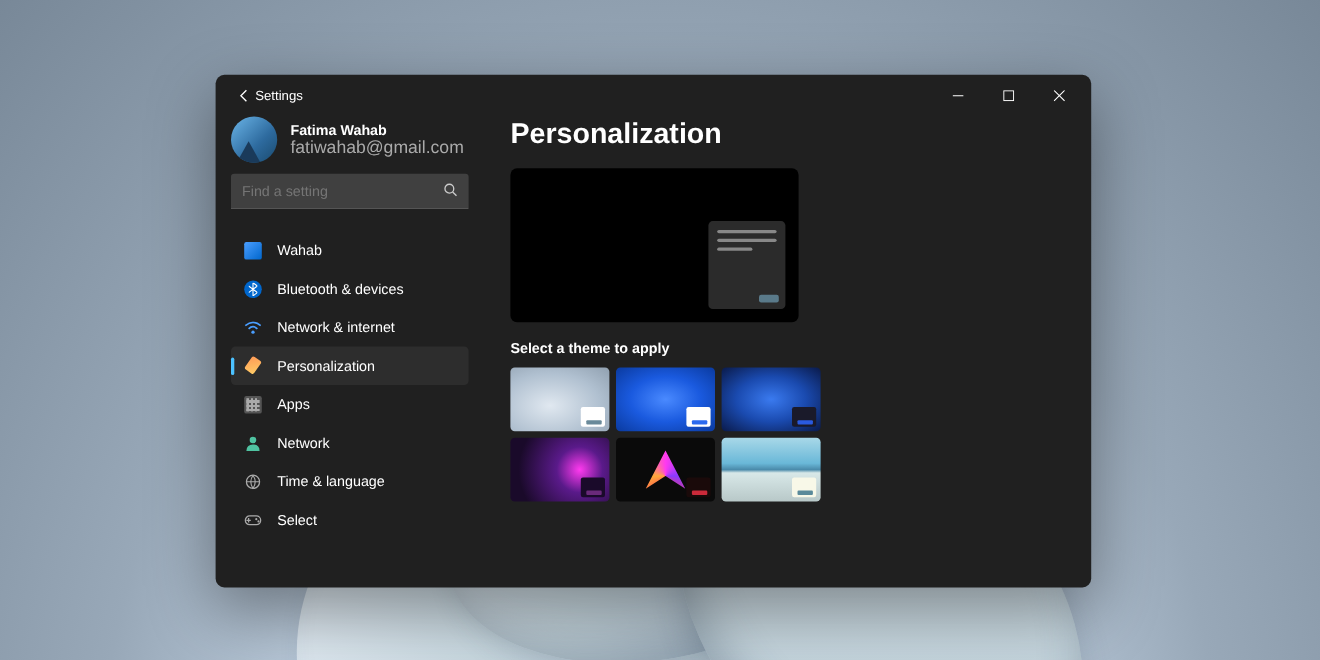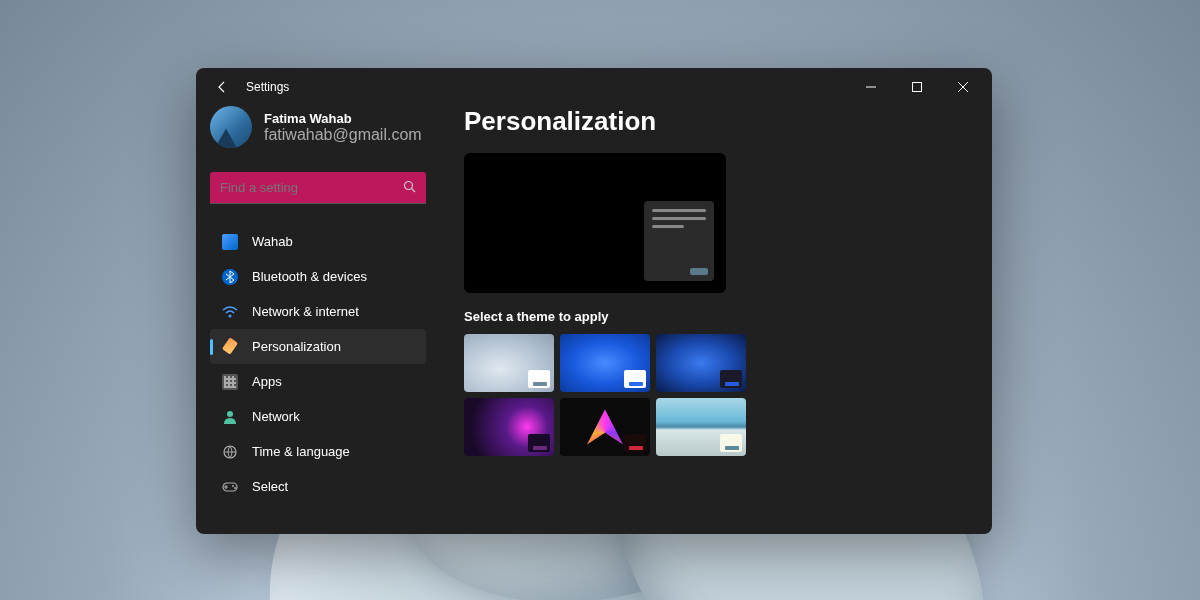--- a/index.html
+++ b/index.html
@@ -46,36 +46,36 @@
   color: #fff;
   overflow: hidden;
 }
 .titlebar {
   height: 38px;
   display: flex;
   align-items: center;
   padding: 0 6px 0 16px;
 }
 .back-btn { width: 20px; height: 20px; display: flex; align-items: center; justify-content: center; cursor: pointer; }
-.title-text { font-size: 12px; margin-left: 14px; }
+.title-text { font-size: 12px; }
 .win-controls { margin-left: auto; display: flex; }
 .win-btn { width: 46px; height: 30px; display: flex; align-items: center; justify-content: center; cursor: pointer; }
 .content { display: flex; height: calc(100% - 38px); }
 .sidebar { width: 244px; padding: 0 14px; }
-.user-row { display: flex; align-items: center; gap: 12px; margin-bottom: 24px; }
+.user-row { display: flex; align-items: center; gap: 12px; margin-bottom: 10px; }
 .avatar {
   width: 42px; height: 42px; border-radius: 50%;
   background: linear-gradient(135deg, #6bb5e8 0%, #2d6a9e 60%, #1a4a6e 100%);
   position: relative; overflow: hidden;
 }
 .avatar::after { content:""; position:absolute; left:4px; bottom:-2px; width:24px; height:24px; background:#1a3a5a; clip-path: polygon(0% 100%, 50% 10%, 100% 100%); }
 .user-name { font-size: 13px; font-weight: 600; }
 .user-email { font-size: 16px; color: #aaa; }
 .search-box {
-  width: 100%; height: 32px; background: #be185d; border: none; border-bottom: 1px solid #555;
+  width: 100%; height: 32px; background: #404040; border: none; border-bottom: 1px solid #555;
   color: #ccc; padding: 0 10px; font-size: 13px; border-radius: 3px 3px 0 0;
   display: flex; align-items: center; position: relative;
 }
 .search-input { background: transparent; border: none; color: #ccc; font-size: 13px; width: calc(100% - 20px); outline: none; }
 .search-icon { position: absolute; right: 10px; top: 50%; transform: translateY(-50%); }
 .nav { margin-top: 20px; }
 .nav-item {
   height: 35px; display: flex; align-items: center; gap: 14px; padding: 0 12px;
   font-size: 13px; border-radius: 4px; cursor: pointer; position: relative;
 }

